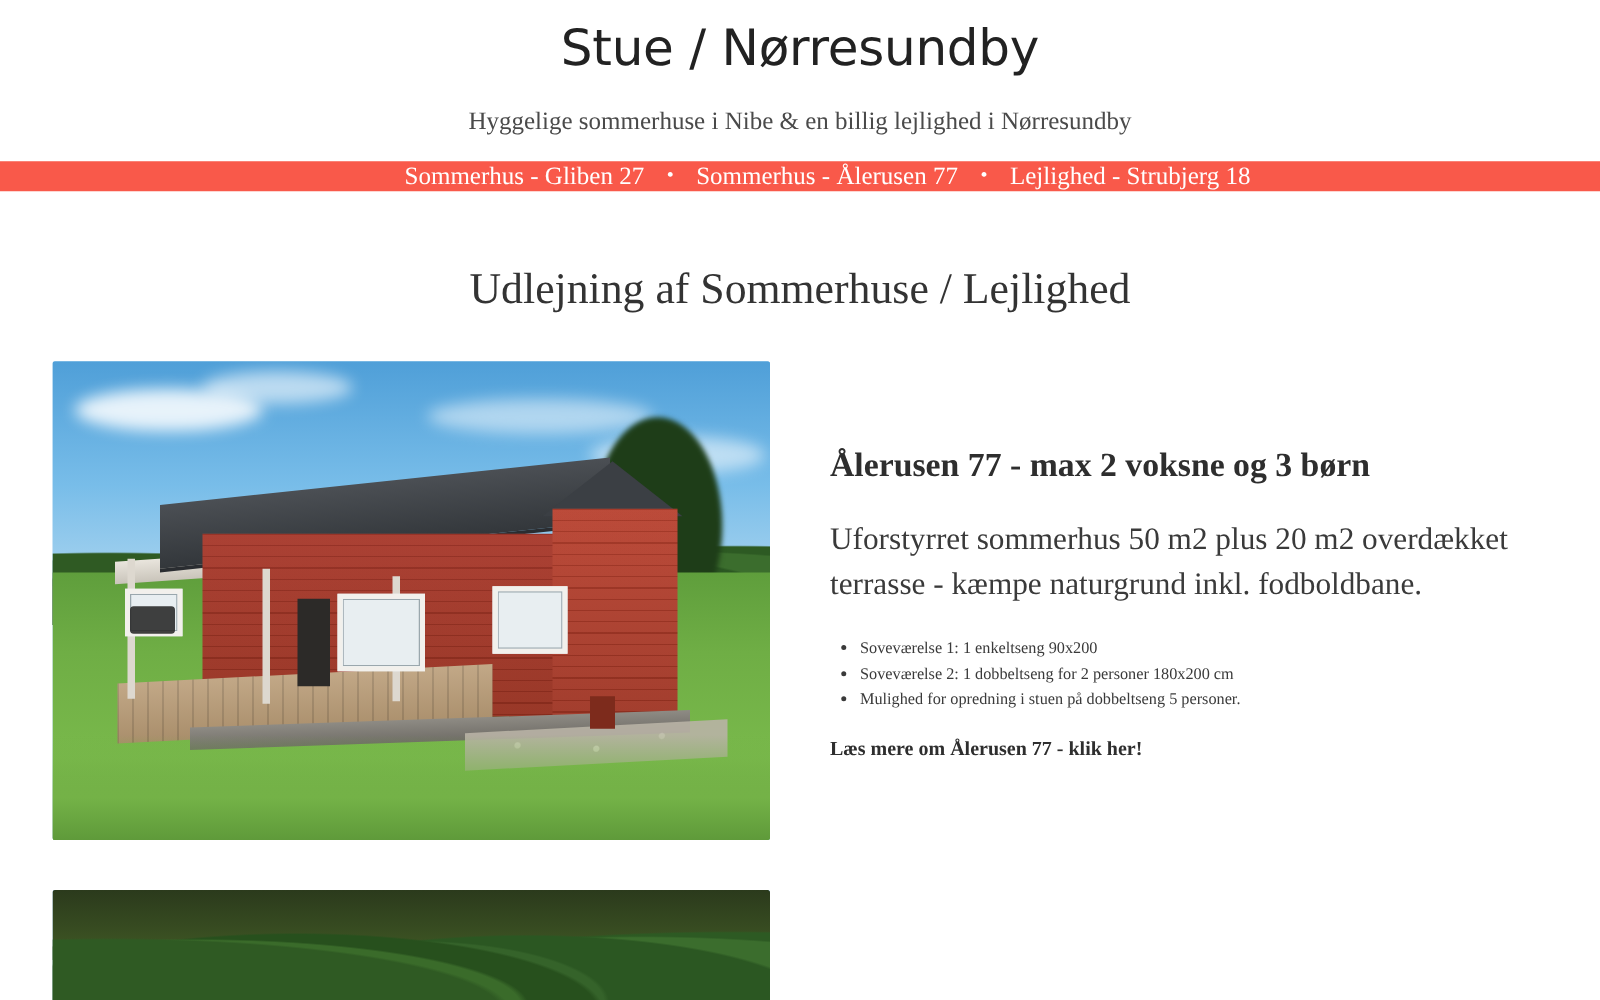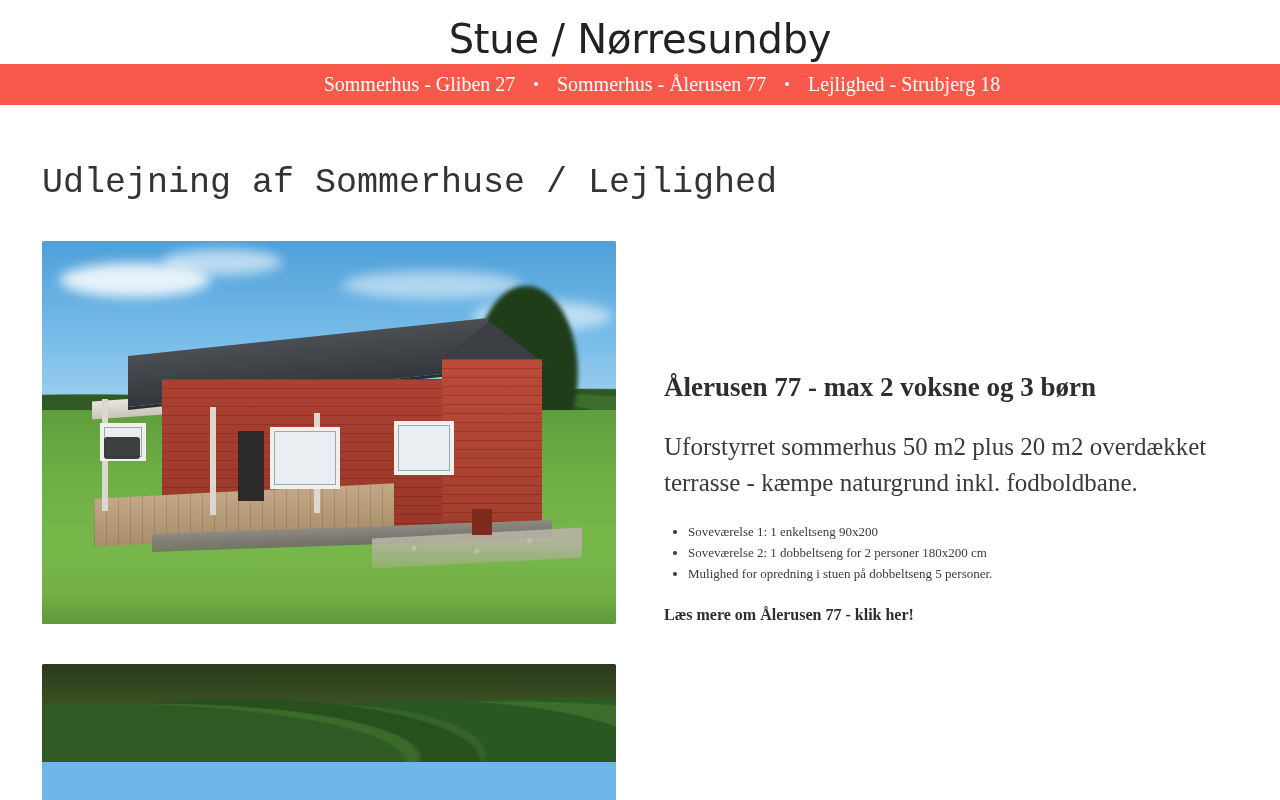--- a/index.html
+++ b/index.html
@@ -34,21 +34,21 @@
     font-family: "Liberation Serif", serif;
     font-size: 20px;
     color: #4a4a4a;
     margin: 22px 0 20px 0;
     font-weight: 400;
   }
 
   .navbar {
     background: #f9594a;
     width: 100%;
-    height: 41px;
+    height: 24px;
     display: flex;
     align-items: center;
     justify-content: center;
     padding-left: 44px;
   }
   .nav-inner {
     display: flex;
     align-items: center;
     gap: 0;
   }
@@ -67,33 +67,33 @@
     padding: 0 6px;
     line-height: 1;
   }
 
   .content {
     width: 1280px;
     padding: 0 42px;
   }
 
   .page-heading {
-    text-align: left;
-    font-family: Liberation Mono, monospace;
+    text-align: center;
+    font-family: Liberation Serif, serif;
     font-weight: 400;
     font-size: 35px;
     color: #333333;
     margin: 58px 0 0 0;
   }
 
   .listing {
     display: flex;
     gap: 48px;
     margin-top: 38px;
-    align-items: flex-end;
+    align-items: center;
   }
   .listing-photo {
     width: 574px;
     height: 383px;
     flex: 0 0 574px;
     border-radius: 2px;
     overflow: hidden;
     position: relative;
   }
   .listing-body {
@@ -262,20 +262,21 @@
 
   .photo-scene.small .sky { height: 40%; }
 </style>
 </head>
 <body>
 
 <div class="site-header">
   <h1 class="site-title">
     <span class="line2">Stue / Nørresundby</span>
   </h1>
+  <p class="site-tagline">Hyggelige sommerhuse i Nibe &amp; en billig lejlighed i Nørresundby</p>
 </div>
 
 <nav class="navbar">
   <div class="nav-inner">
     <a class="nav-link" href="#">Sommerhus - Gliben 27</a>
     <span class="nav-sep">•</span>
     <a class="nav-link" href="#">Sommerhus - Ålerusen 77</a>
     <span class="nav-sep">•</span>
     <a class="nav-link" href="#">Lejlighed - Strubjerg 18</a>
   </div>

